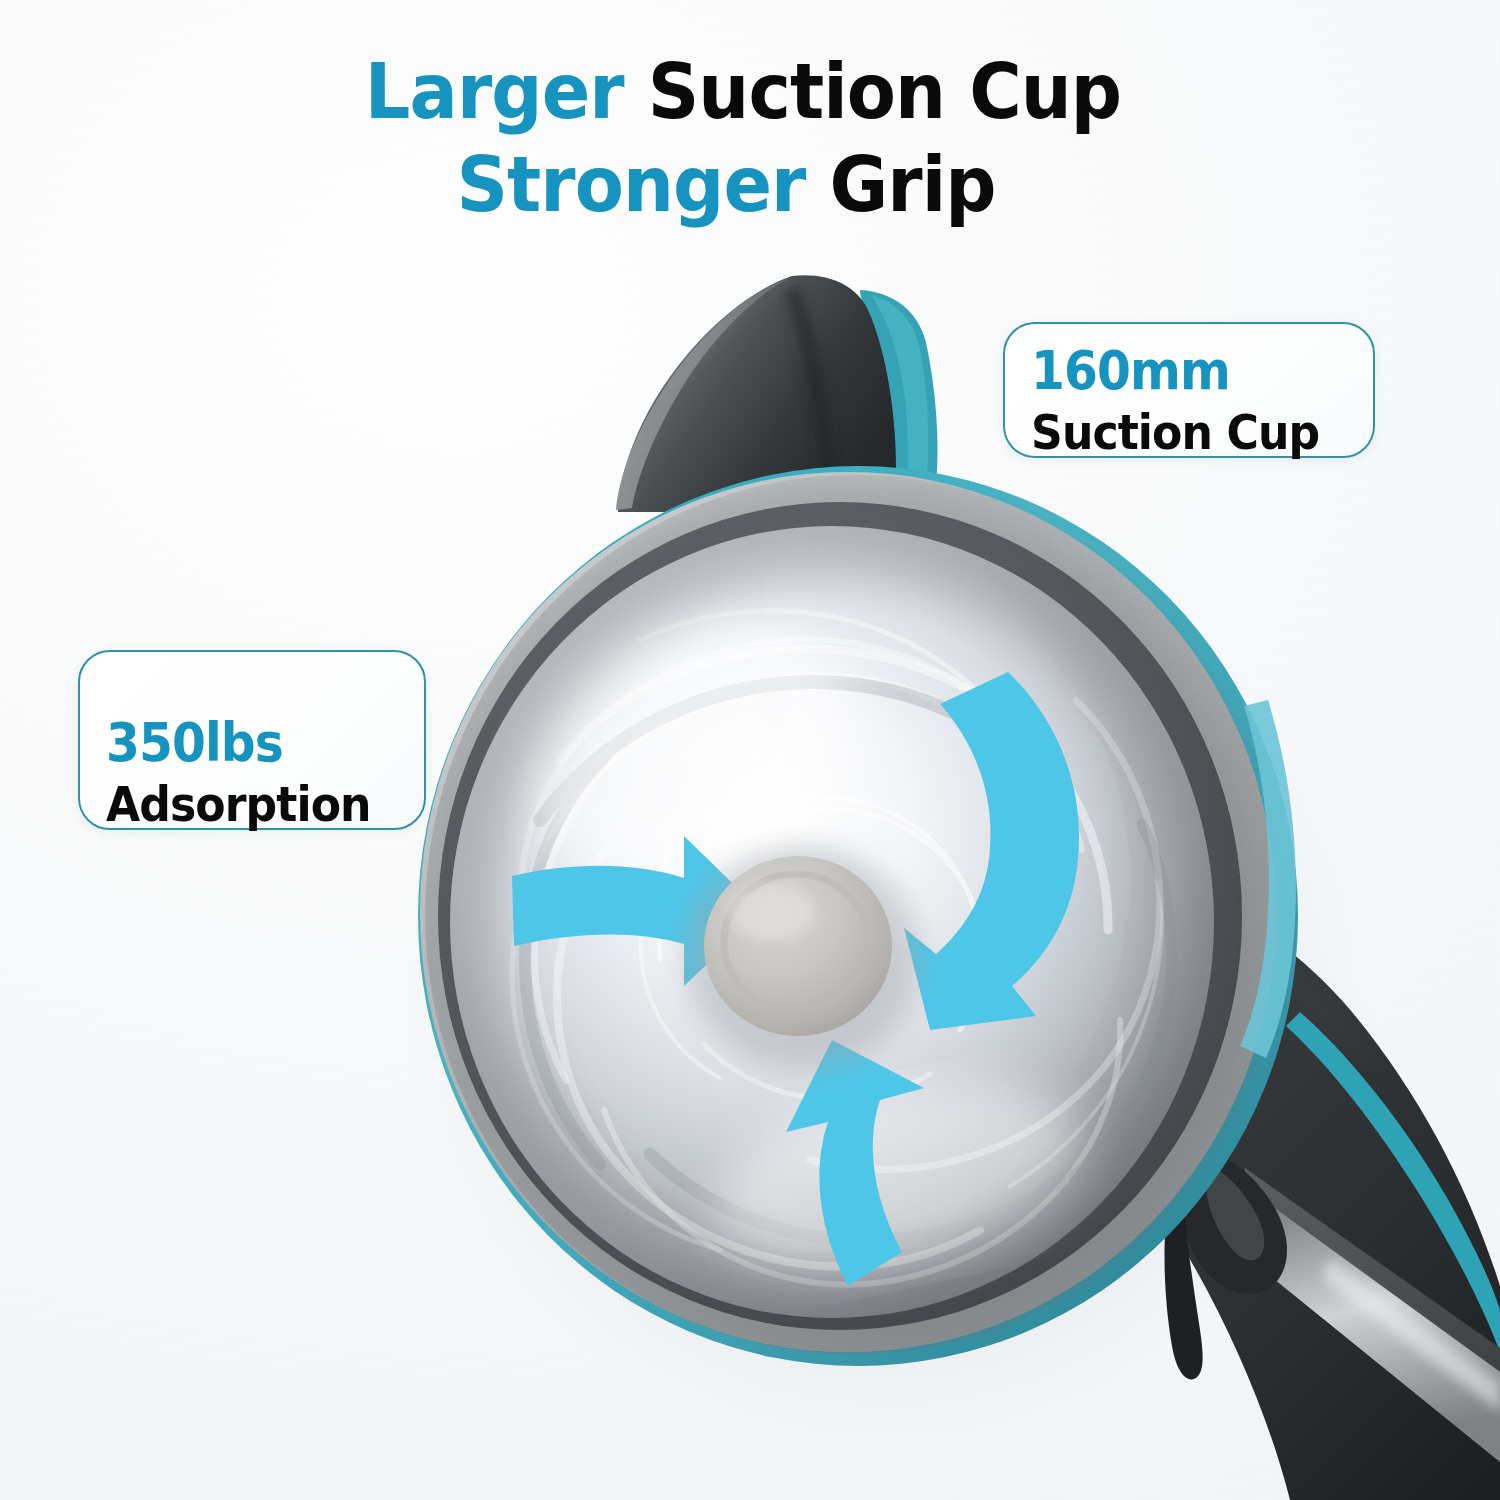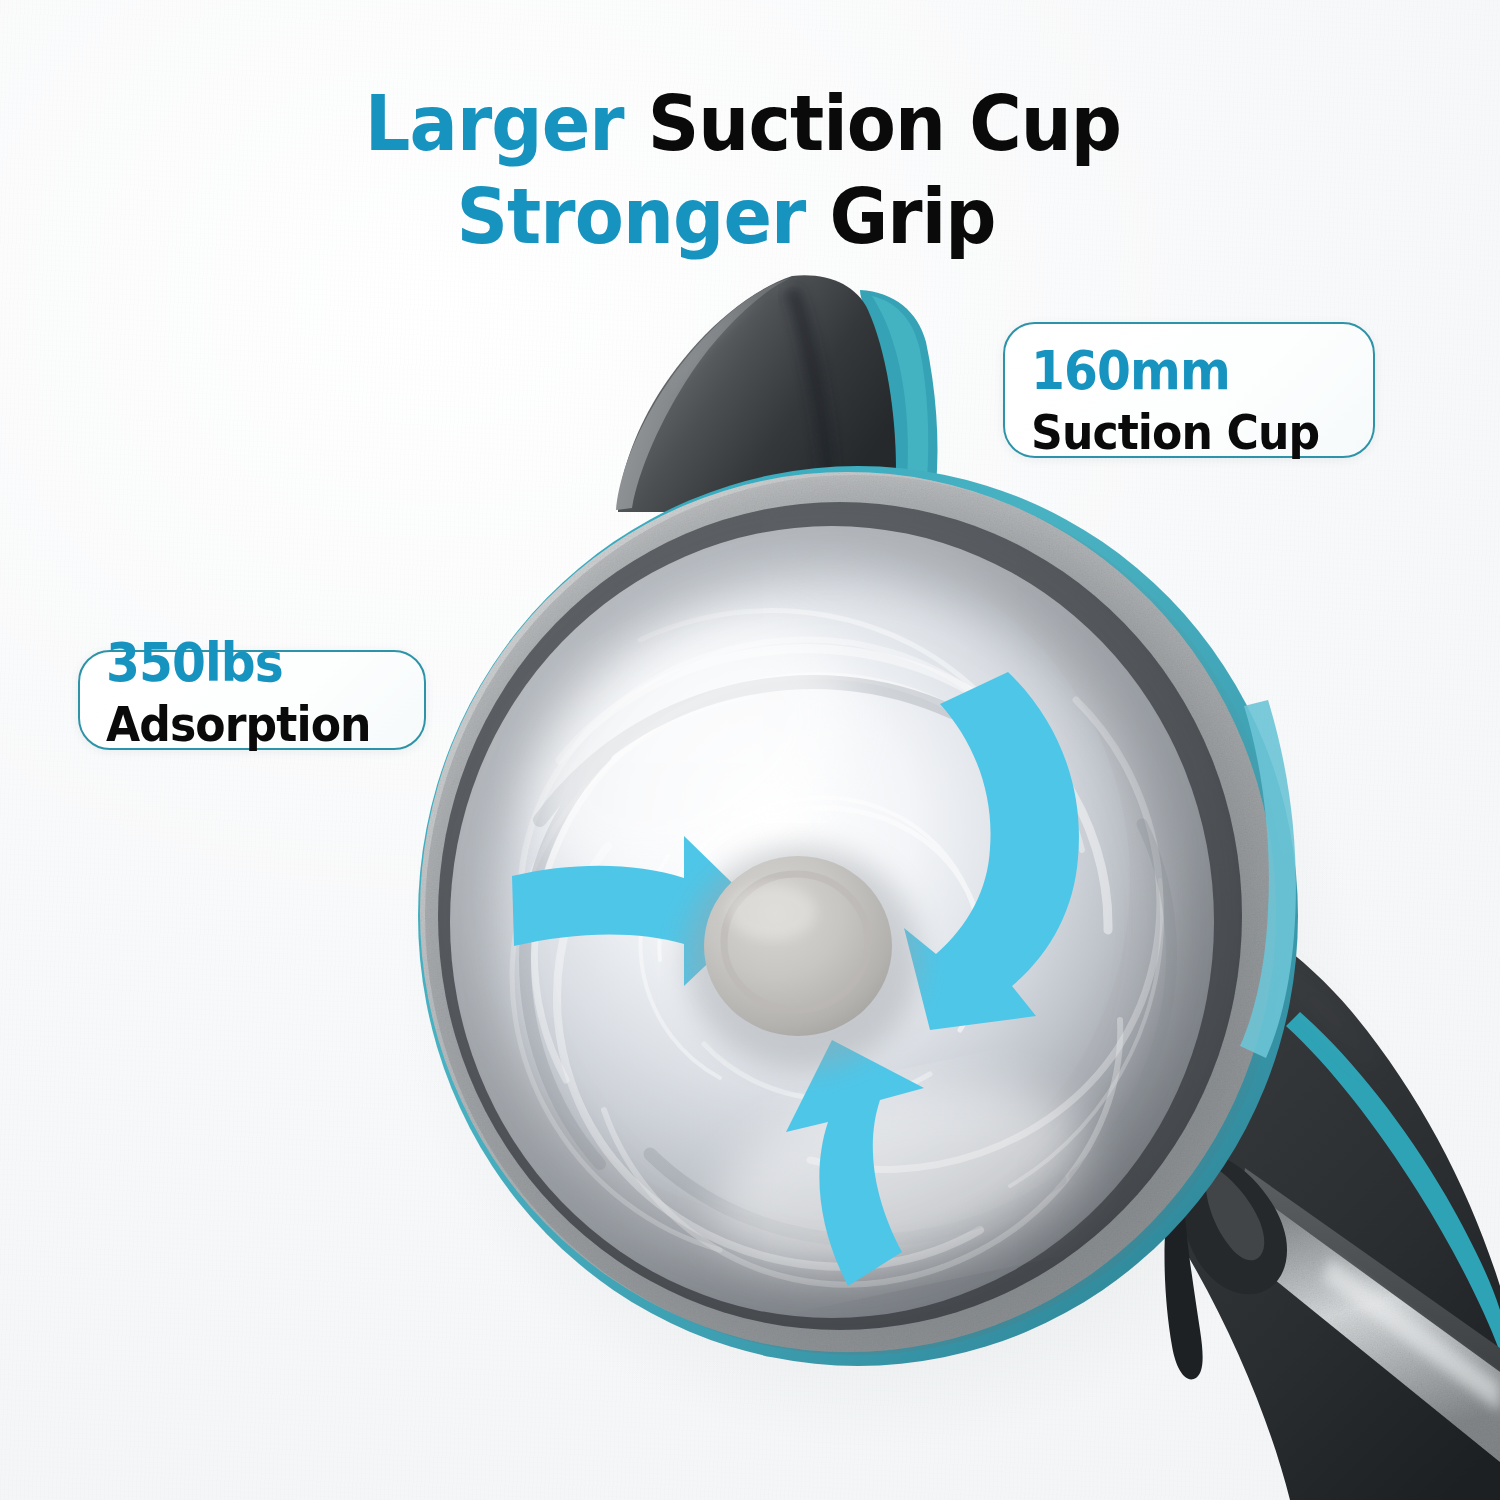--- a/index.html
+++ b/index.html
@@ -34,21 +34,20 @@
   
   #headline {
     position: absolute;
     left: 0;
     top: 52px;
     width: 1490px;
     text-align: center;
     line-height: 1.03;
     z-index: 40;
     user-select: none;
-    margin-top: 32px;
   }
   .head-line {
     display: block;
     white-space: nowrap;
     font-family: "DejaVu Sans", sans-serif;
     font-weight: 700;
     font-size: 77px;
     letter-spacing: -1px;
     transform: scaleX(.93);
   }
@@ -96,21 +95,21 @@
     left: 1003px;
     top: 322px;
     width: 372px;
     height: 136px;
     padding-left: 26px;
   }
   #badge-adsorption {
     left: 78px;
     top: 650px;
     width: 348px;
-    height: 100px;
+    height: 180px;
     padding-left: 26px;
   }
 
   
   #product {
     position: absolute;
     inset: 0;
     z-index: 20;
   }
   #product svg { display: block; }

